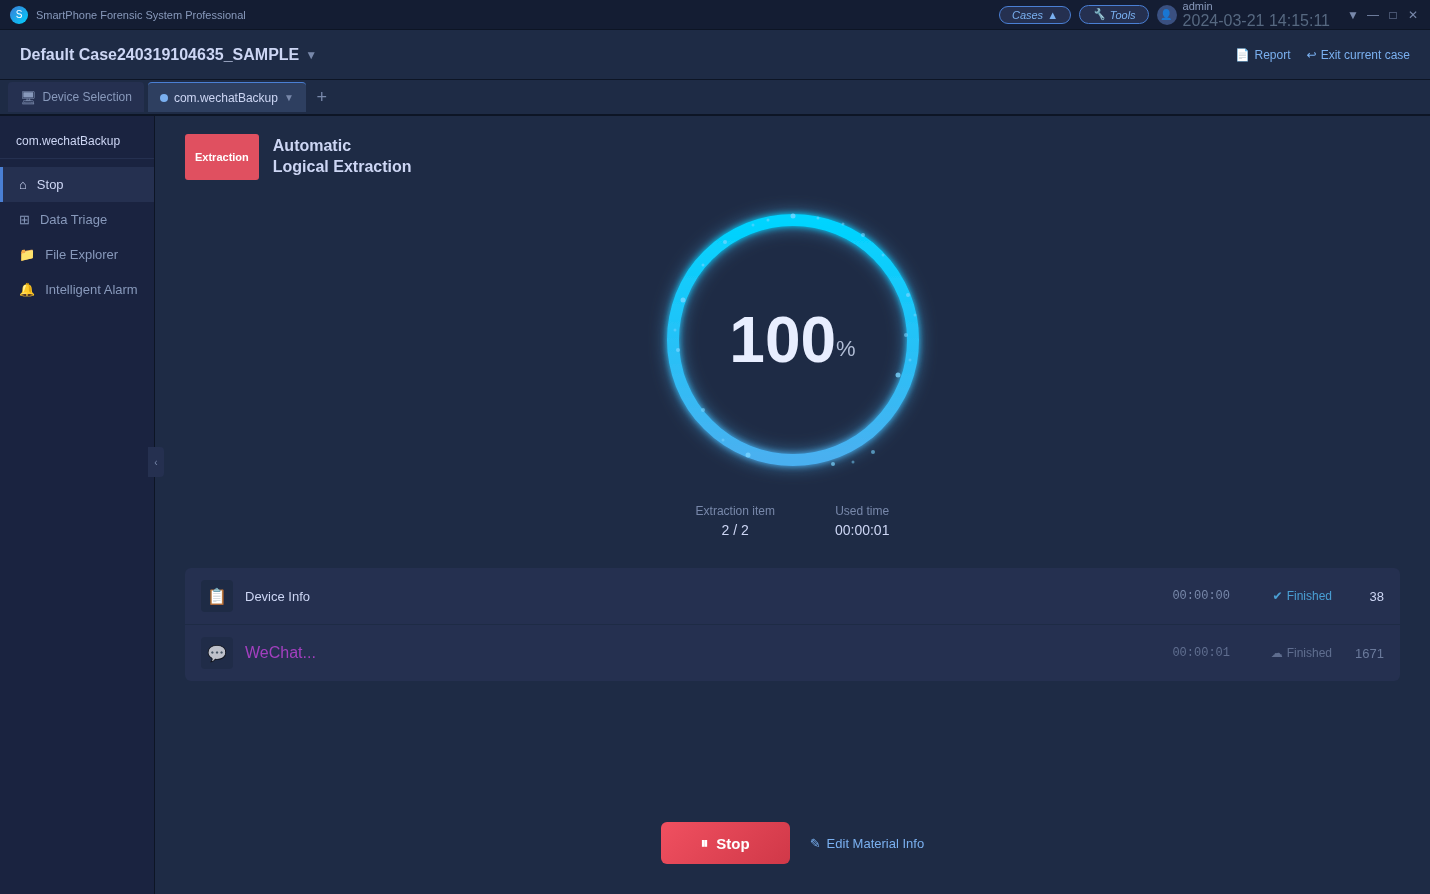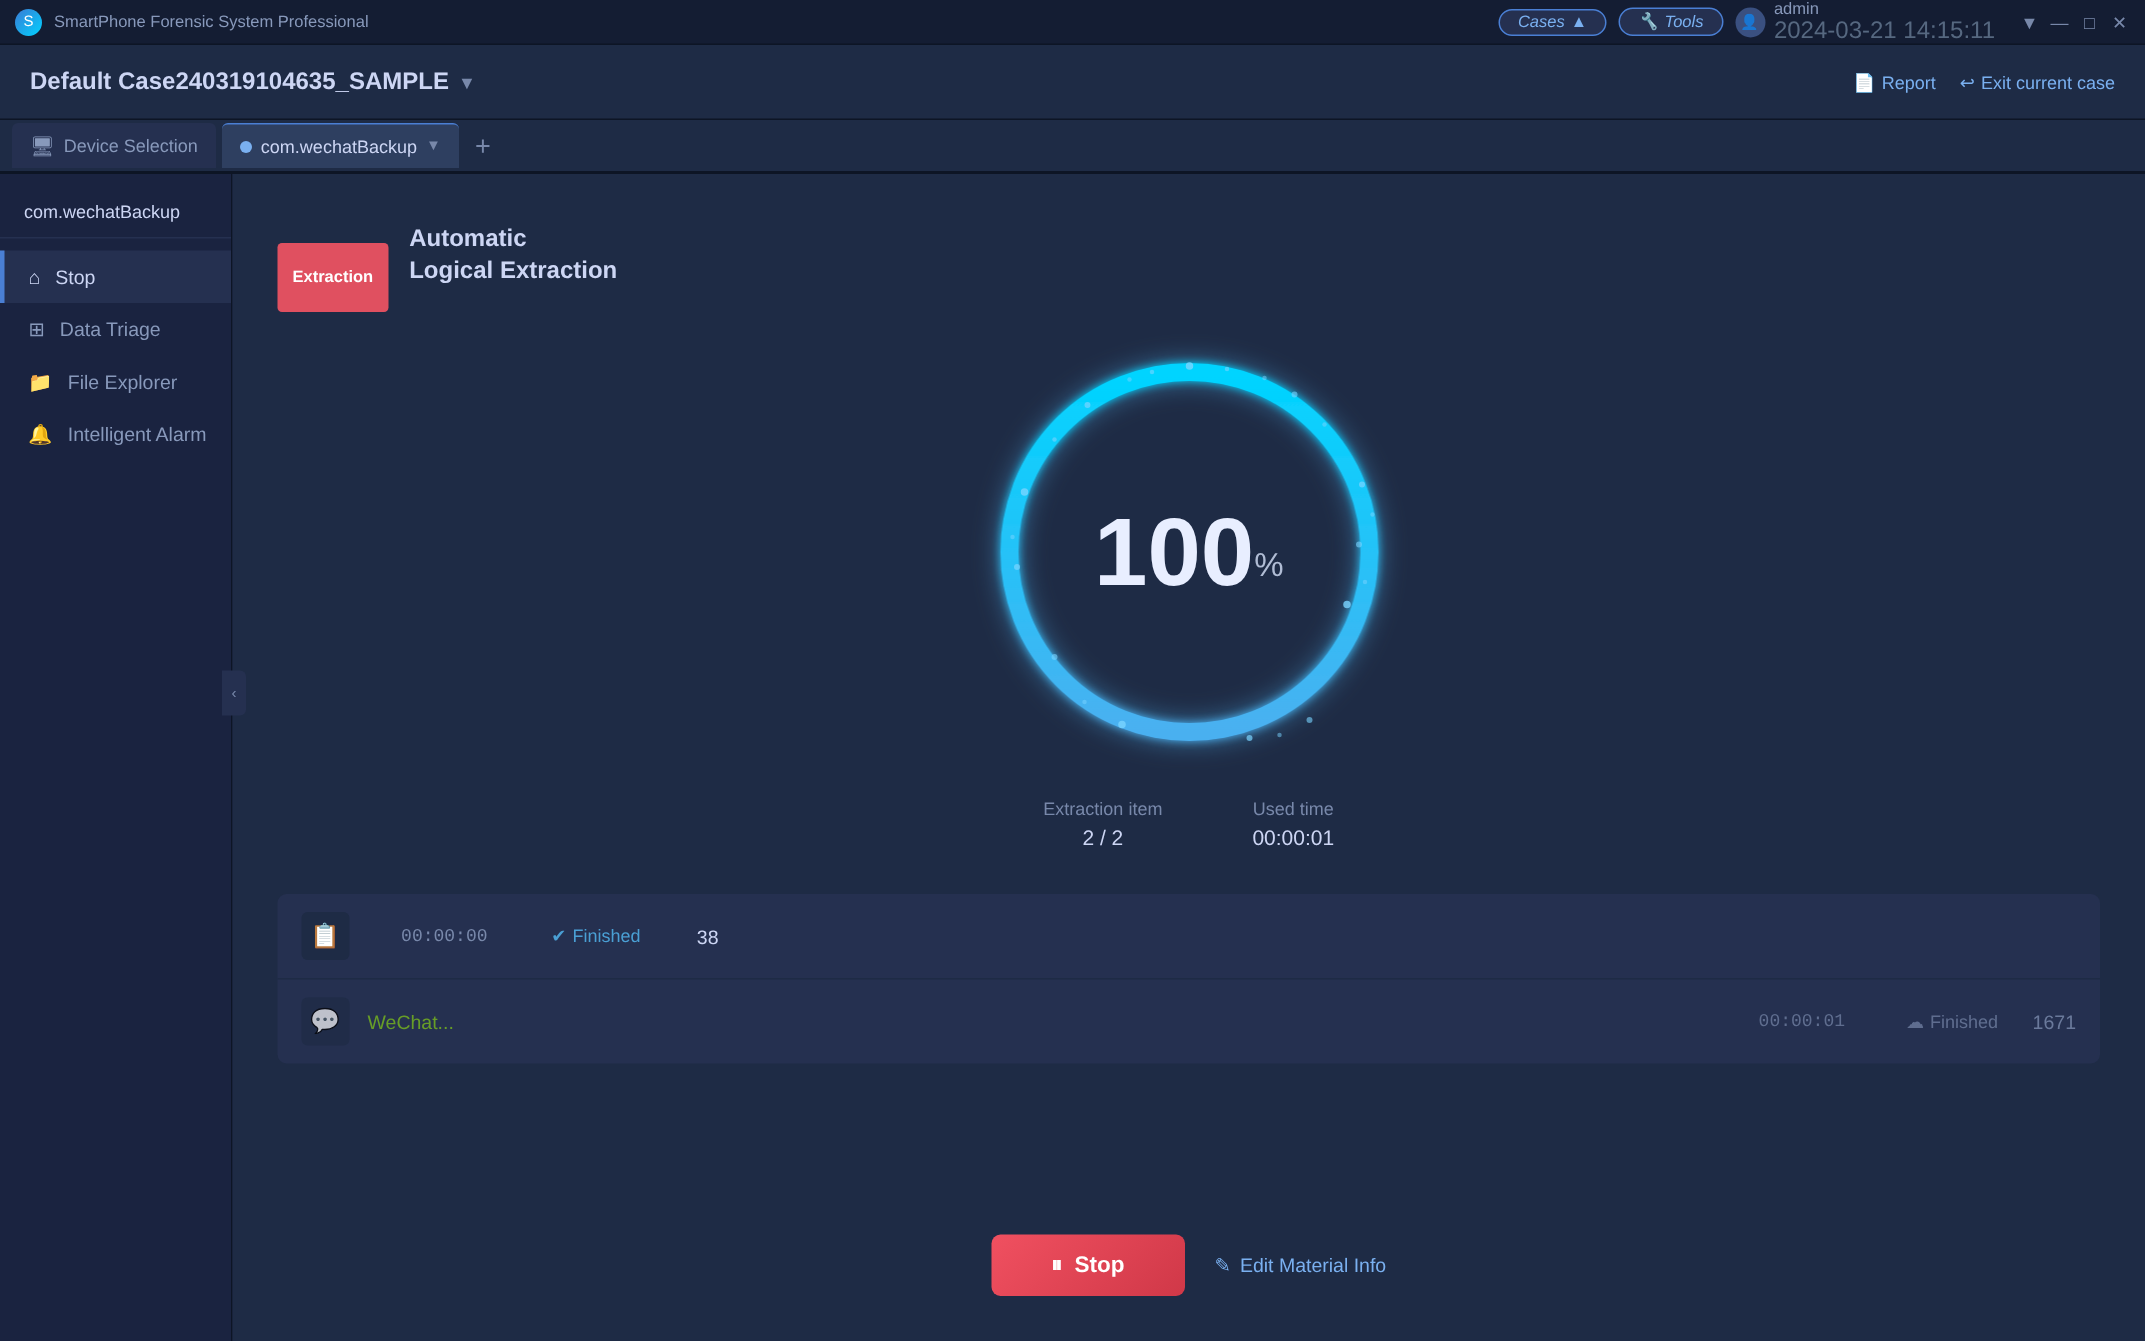--- a/index.html
+++ b/index.html
@@ -260,21 +260,20 @@
       gap: 14px;
       padding: 18px 30px 0;
     }
     .extraction-badge {
       background: #e05060;
       color: white;
       font-size: 11px;
       padding: 17px 10px;
       border-radius: 3px;
       font-weight: 600;
-      margin-top: 28px;
     }
     .extraction-title {
       font-size: 16px;
       font-weight: 600;
       color: #cdd6f4;
       line-height: 1.3;
     }
 
     
     .progress-container {
@@ -619,34 +618,35 @@
       <div class="stat-item">
         <div class="stat-label">Used time</div>
         <div class="stat-value">00:00:01</div>
       </div>
     </div>
 
     <div class="task-list">
 
       <div class="task-row">
         <div class="task-icon">📋</div>
+        <div class="task-name">Device Info</div>
         <div class="task-time">00:00:00</div>
         <div class="task-status">
           <span class="status-finished">
             <span>✔</span>
             <span>Finished</span>
           </span>
         </div>
         <div class="task-count">38</div>
       </div>
 
       <div class="task-row" style="opacity:0.7;">
         <div class="task-icon">💬</div>
         <div class="task-name">
-          <div style="color:#84cc16;font-size:13px;">WeChat...</div>
+          <div style="color:#d946ef;font-size:16px;">WeChat...</div>
         </div>
         <div class="task-time">00:00:01</div>
         <div class="task-status">
           <span style="color:#7888aa;font-size:12px;display:flex;align-items:center;gap:4px;">
             <span>☁</span>
             <span>Finished</span>
           </span>
         </div>
         <div class="task-count" style="color:#8899bb;">1671</div>
       </div>

